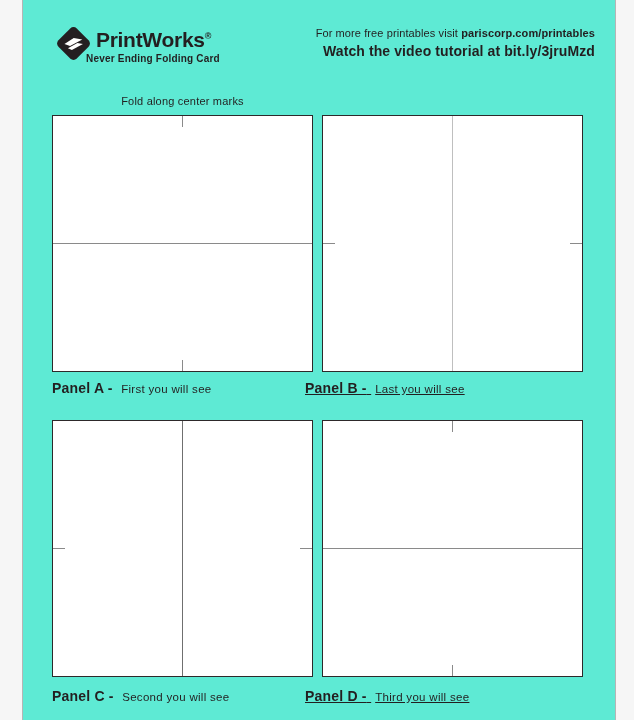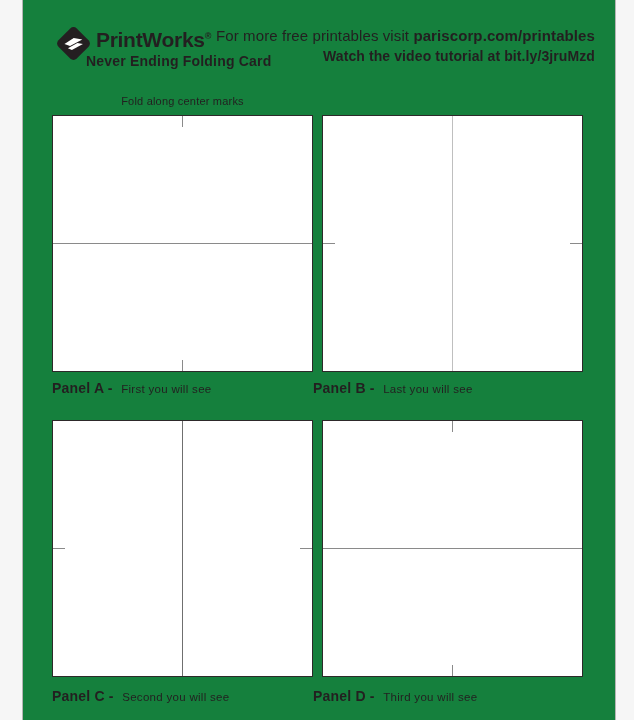--- a/index.html
+++ b/index.html
@@ -7,42 +7,42 @@
     width: 634px; height: 720px;
     background: #f6f6f6;
     font-family: "Liberation Sans", sans-serif;
     color: #231f20;
     overflow: hidden;
   }
   .page {
     position: absolute;
     left: 22px; top: 0;
     width: 594px; height: 720px;
-    background: #15803d;
+    background: #5eead4;
     border-left: 1px solid #b5b5b5;
     border-right: 1px solid #b5b5b5;
   }
   
   .logo-icon { position: absolute; left: 32px; top: 25px; width: 37px; height: 37px; }
   .brand {
     position: absolute; left: 73px; top: 28px;
     font-size: 21px; font-weight: bold; letter-spacing: -0.3px;
     white-space: nowrap;
   }
   .brand .reg { font-size: 9px; vertical-align: super; font-weight: bold; }
   .subtitle {
     position: absolute; left: 63px; top: 53px;
-    font-size: 14px; font-weight: bold; letter-spacing: 0.2px;
+    font-size: 10px; font-weight: bold; letter-spacing: 0.2px;
     white-space: nowrap;
   }
   .promo {
     position: absolute; right: 20px; top: 27px;
     text-align: right; white-space: nowrap;
   }
-  .promo-line1 { font-size: 15px; letter-spacing: 0.1px; }
+  .promo-line1 { font-size: 11px; letter-spacing: 0.1px; }
   .promo-line1 b { font-weight: bold; }
   .promo-line2 { font-size: 14px; font-weight: bold; margin-top: 4px; letter-spacing: 0.1px; }
   
   .col-heading {
     position: absolute; top: 95px; width: 261px;
     text-align: center; font-size: 11px; font-weight: normal; letter-spacing: 0.2px;
   }
   .col-heading.left  { left: 29px; }
   .col-heading.right { left: 299px; }
   
@@ -58,21 +58,21 @@
   .vline { position: absolute; top: 0; bottom: 0; left: 50%; width: 1px; margin-left: -0.5px; }
   .tick-top    { position: absolute; left: 50%; top: 0;    width: 1px; height: 11px; margin-left: -0.5px; background: #8a8a8a; }
   .tick-bottom { position: absolute; left: 50%; bottom: 0; width: 1px; height: 11px; margin-left: -0.5px; background: #8a8a8a; }
   .tick-left   { position: absolute; top: 50%; left: 0;    height: 1px; width: 12px; margin-top: -0.5px; background: #8a8a8a; }
   .tick-right  { position: absolute; top: 50%; right: 0;   height: 1px; width: 12px; margin-top: -0.5px; background: #8a8a8a; }
   
   .panel-label { position: absolute; white-space: nowrap; }
   .panel-label.row1 { top: 379px; }
   .panel-label.row2 { top: 687px; }
   .panel-label.col1 { left: 29px; }
-  .panel-label.col2 { left: 290px; }
+  .panel-label.col2 { left: 282px; text-decoration: underline; }
   .panel-label .name { font-size: 14px; font-weight: bold; letter-spacing: 0.2px; }
   .panel-label .caption { font-size: 11.5px; letter-spacing: 0.3px; margin-left: 4px; text-align: center; }
 </style>
 </head>
 <body>
 
 <div class="page">
 
   <svg class="logo-icon" viewBox="0 0 36 36" xmlns="http://www.w3.org/2000/svg">
     <rect x="5.4" y="5.4" width="25.2" height="25.2" rx="4.5" transform="rotate(45 18 18)" fill="#241f21"></rect>

